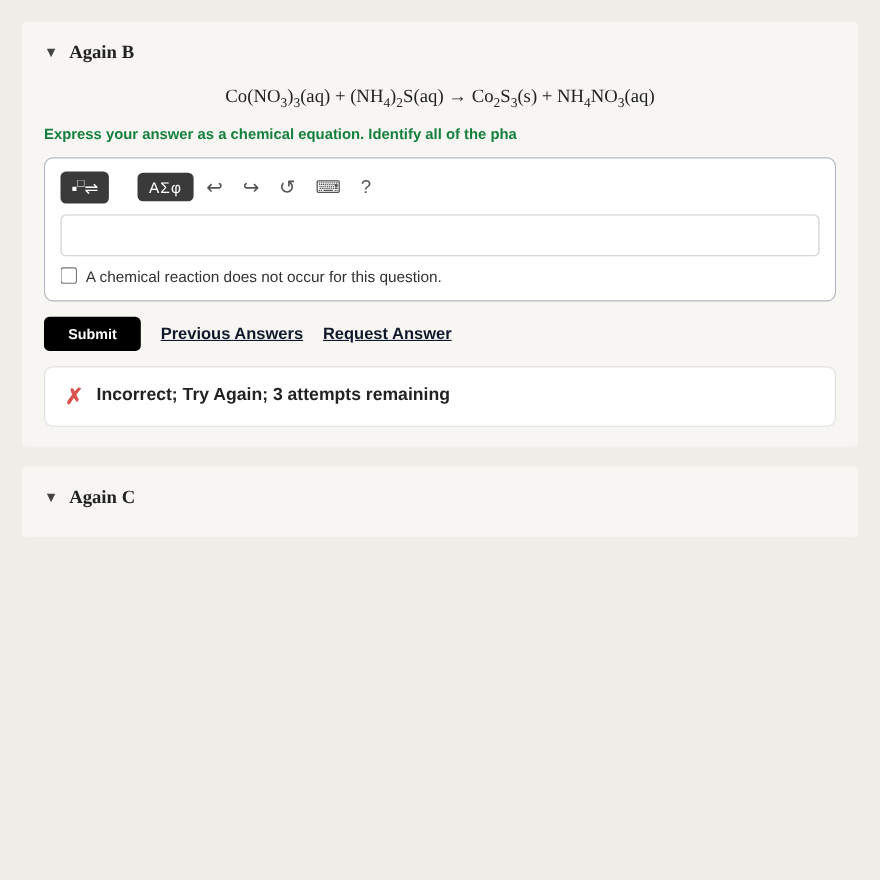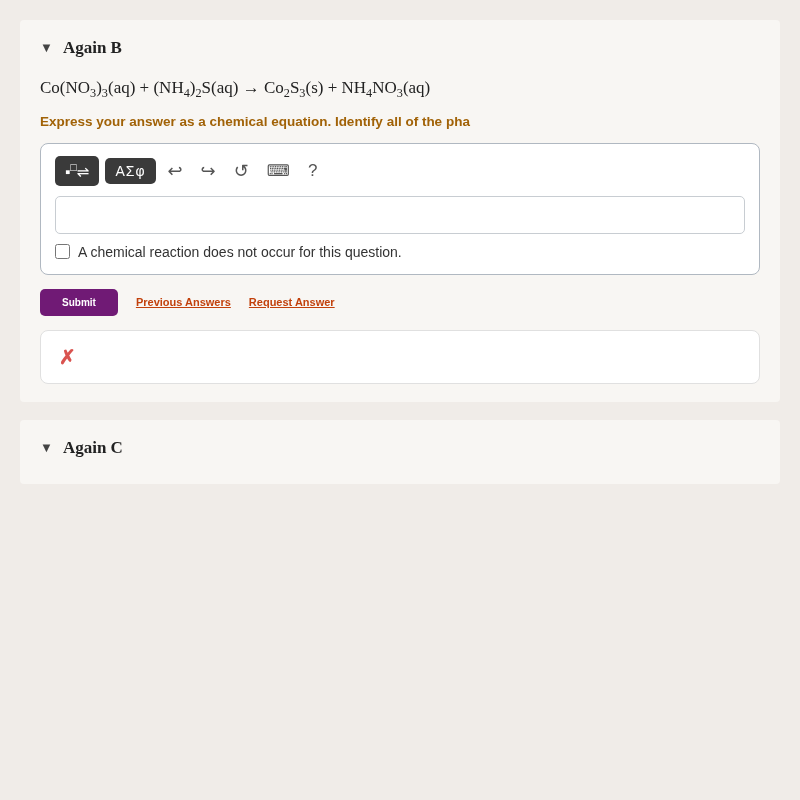--- a/index.html
+++ b/index.html
@@ -37,27 +37,28 @@
     .chevron-icon {
       font-size: 13px;
       color: #444;
     }
 
     .equation {
       font-size: 17px;
       margin-bottom: 10px;
       color: #222;
       line-height: 1.5;
+      text-align: center;
     }
 
     .instruction {
       font-size: 13.5px;
       font-weight: bold;
       margin-bottom: 14px;
-      color: #a16207;
+      color: #15803d;
       font-family: Arial, sans-serif;
     }
 
     .answer-box {
       border: 1.5px solid #b0b8c1;
       border-radius: 8px;
       background: #fff;
       padding: 12px 14px 14px 14px;
       margin-bottom: 14px;
     }
@@ -80,20 +81,21 @@
       cursor: pointer;
       display: flex;
       align-items: center;
       gap: 3px;
       font-family: Arial, sans-serif;
     }
 
     .toolbar-btn.symbol-btn {
       font-size: 14px;
       letter-spacing: 1px;
+      margin-left: 20px;
     }
 
     .toolbar-icon-btn {
       background: none;
       border: none;
       cursor: pointer;
       font-size: 18px;
       color: #555;
       padding: 3px 6px;
       border-radius: 4px;
@@ -147,36 +149,36 @@
     }
 
     .actions-row {
       display: flex;
       align-items: center;
       gap: 18px;
       margin-bottom: 14px;
     }
 
     .submit-btn {
-      background: #701a75;
+      background: #000000;
       color: #fff;
       border: none;
       border-radius: 5px;
       padding: 8px 22px;
-      font-size: 10px;
+      font-size: 13px;
       font-weight: bold;
       cursor: pointer;
       font-family: Arial, sans-serif;
     }
 
     .link-btn {
       background: none;
       border: none;
-      color: #c2410c;
-      font-size: 11px;
+      color: #0f172a;
+      font-size: 15px;
       font-family: Arial, sans-serif;
       text-decoration: underline;
       cursor: pointer;
       padding: 0;
       font-weight: bold;
     }
 
     .feedback-box {
       border: 1.5px solid #e0e0e0;
       border-radius: 8px;
@@ -279,20 +281,21 @@
     <button class="link-btn">
       <span>Previous Answers</span>
     </button>
     <button class="link-btn">
       <span>Request Answer</span>
     </button>
   </div>
 
   <div class="feedback-box">
     <span class="x-icon">✗</span>
+    <span>Incorrect; Try Again; 3 attempts remaining</span>
   </div>
 
 </div>
 
 <div class="part-c-section">
 
   <div class="part-header">
     <span class="chevron-icon">▼</span>
     <span>Again C</span>
   </div>

